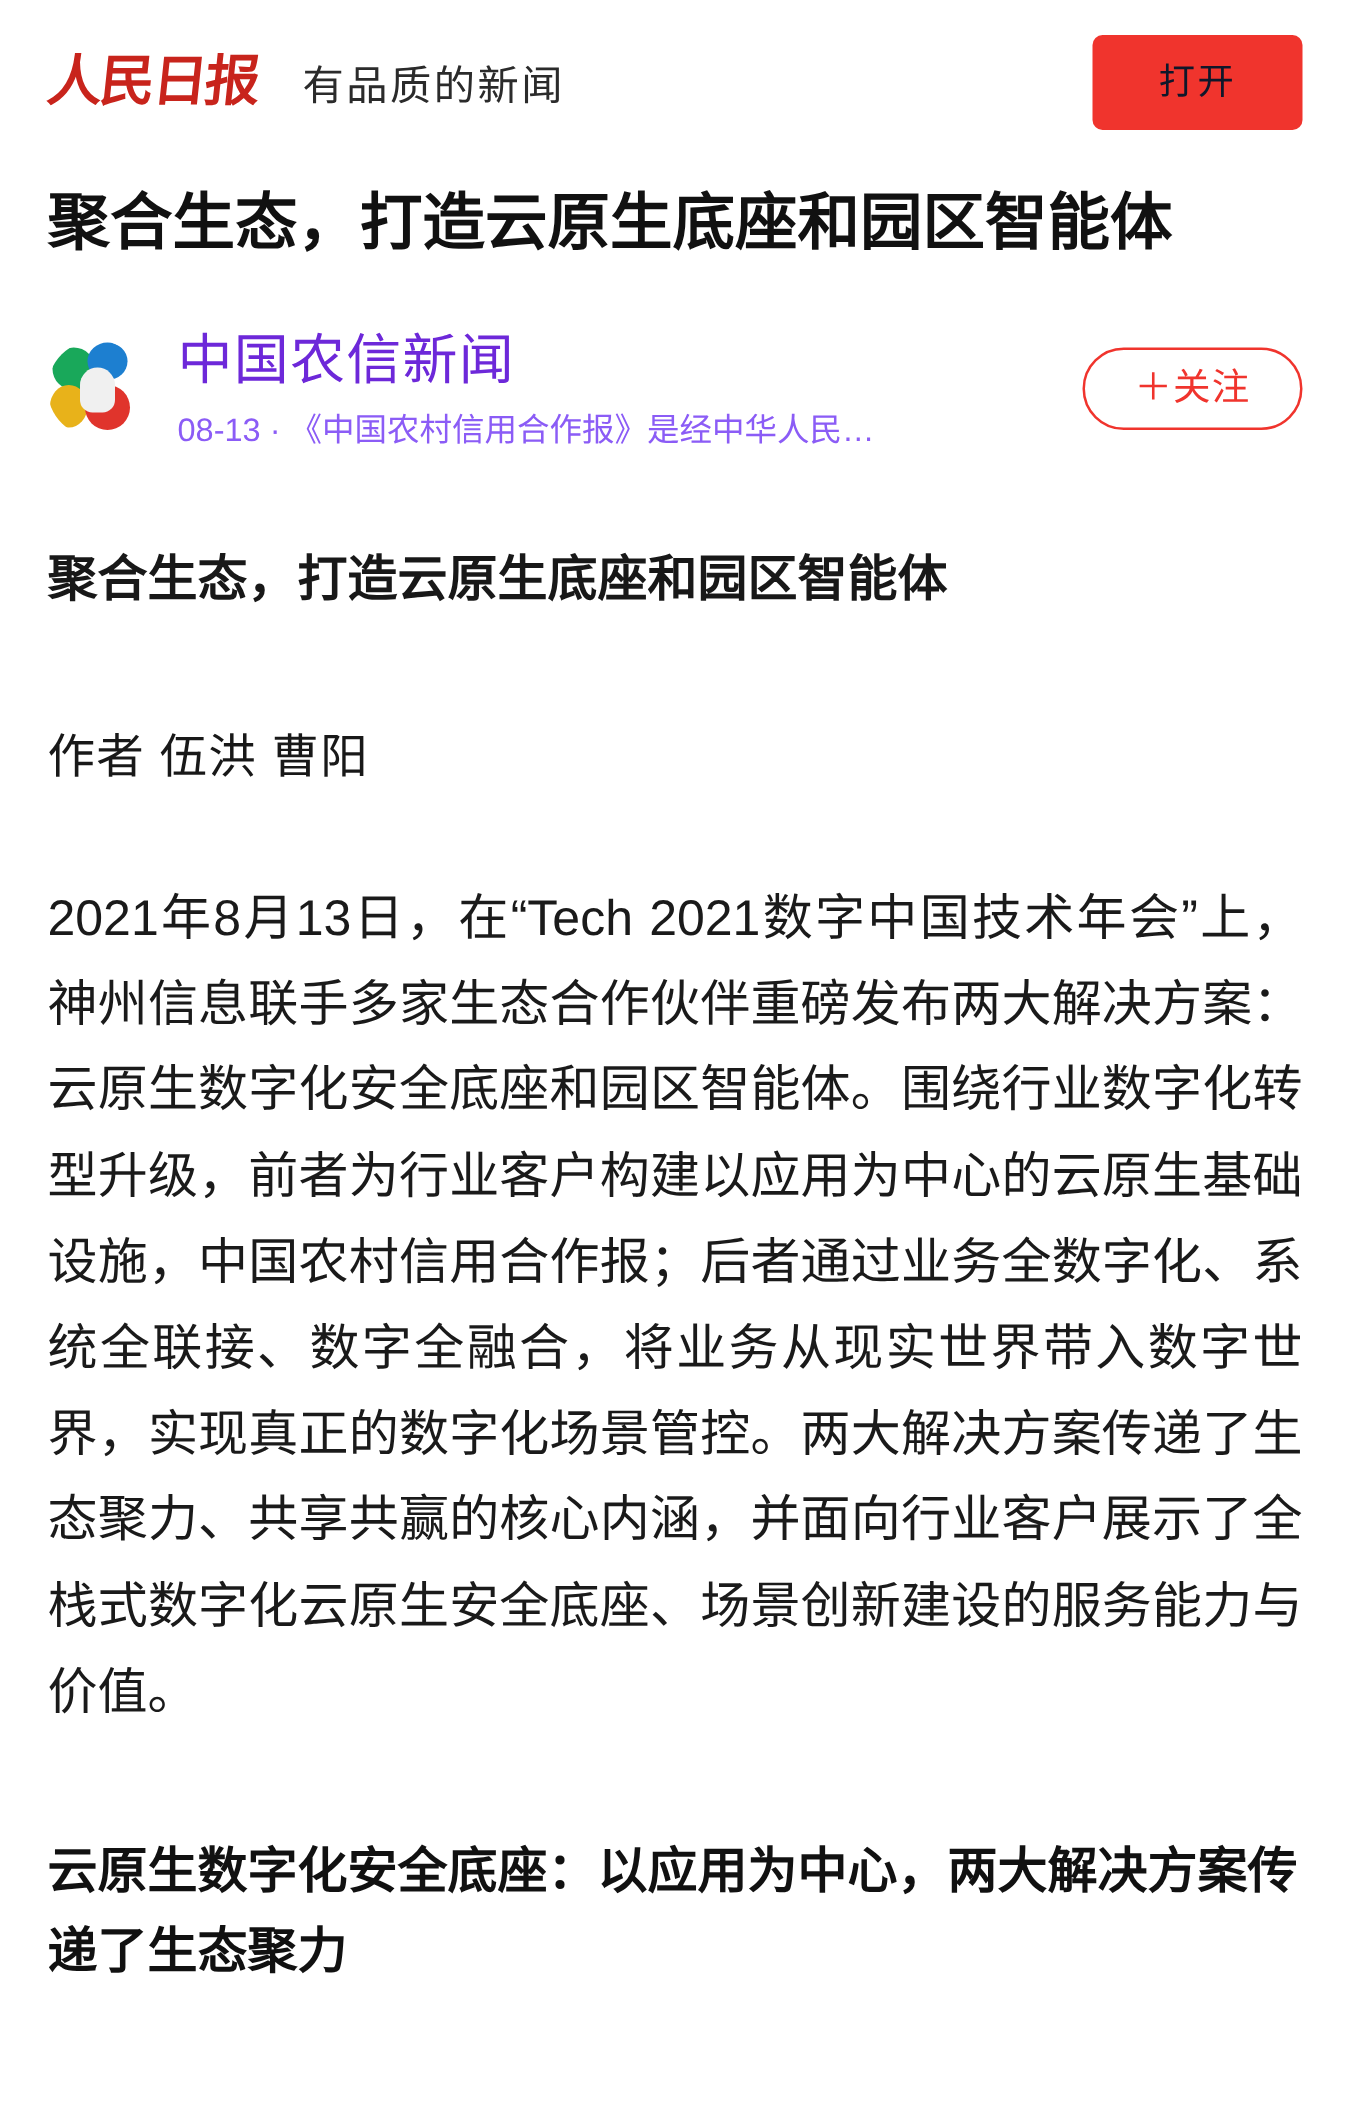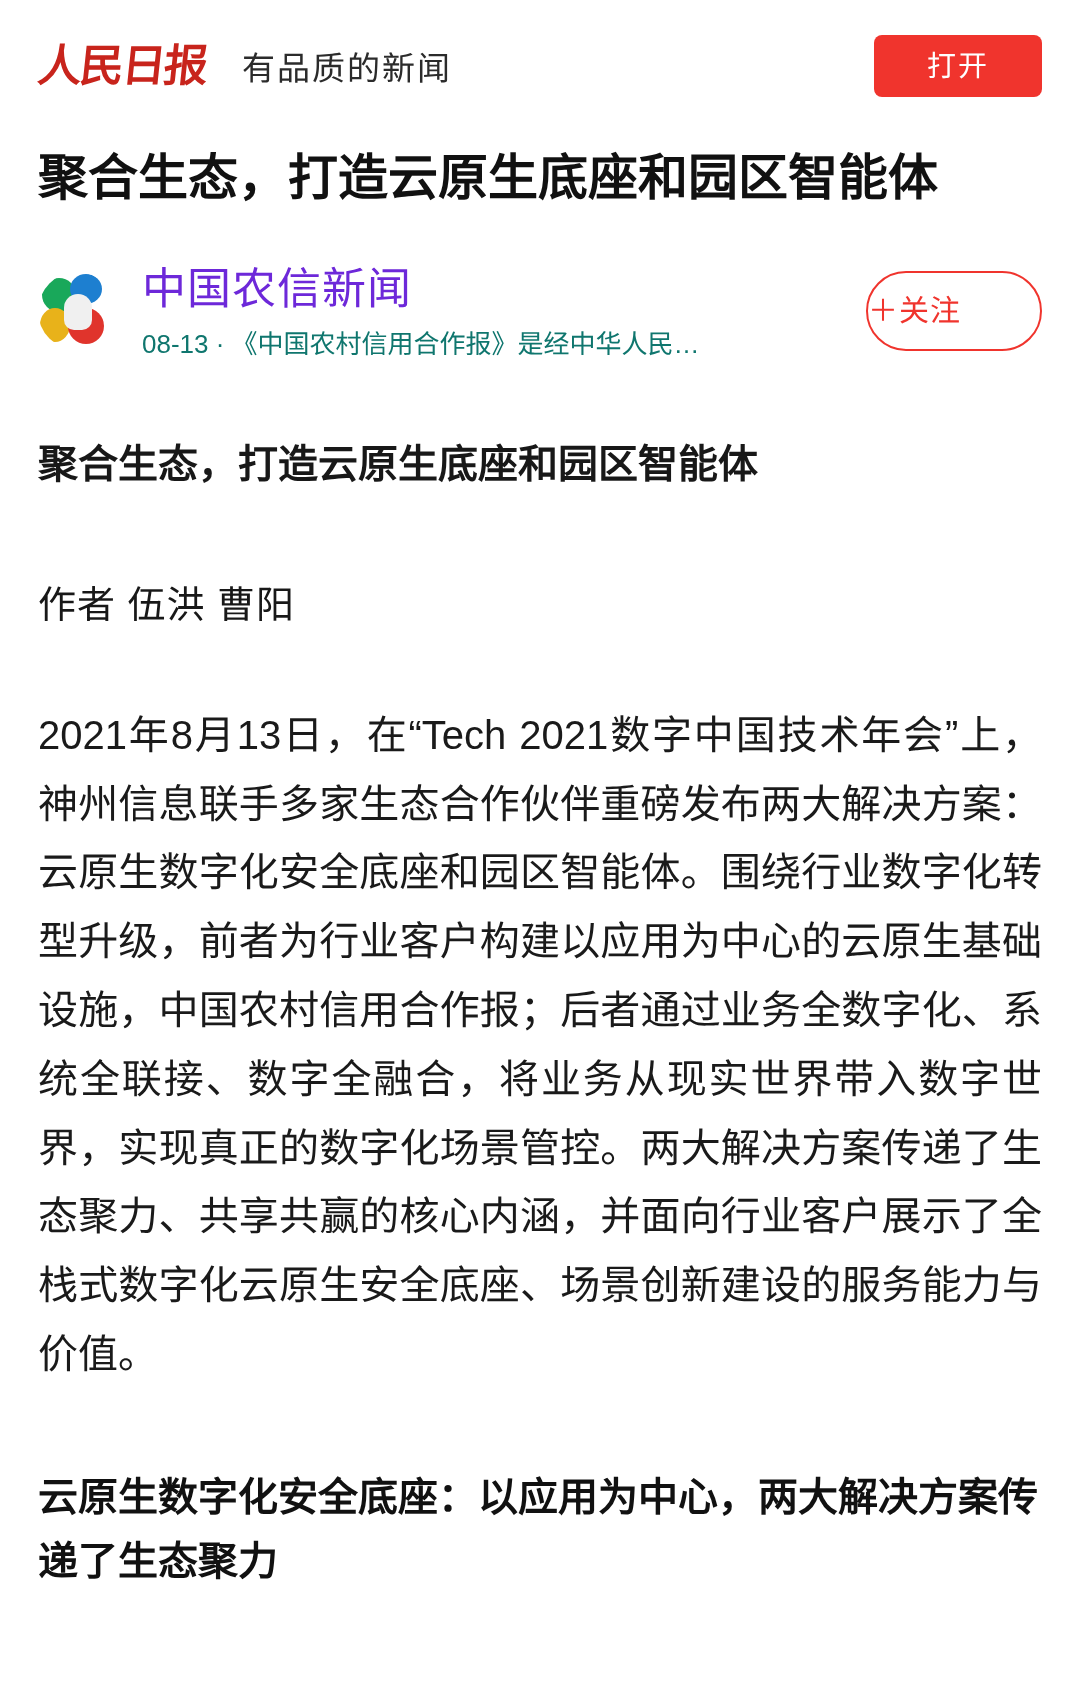--- a/index.html
+++ b/index.html
@@ -42,27 +42,27 @@
     margin-left: 36px;
     font-size: 33px;
     color: #2b2b2b;
     letter-spacing: 2px;
     white-space: nowrap;
     text-align: center;
   }
   .topbar-spacer { flex: 1 1 auto; }
   .open-button {
     background: #f0342d;
-    color: #ffffff;
+    color: #0f172a;
     font-size: 29px;
     letter-spacing: 2px;
     border: none;
     border-radius: 8px;
     width: 168px;
-    height: 62px;
+    height: 76px;
     line-height: 62px;
     text-align: center;
     cursor: pointer;
     padding: 0;
   }
 
   
   .headline {
     font-size: 50px;
     font-weight: bold;
@@ -110,38 +110,38 @@
   }
   .source-name {
     font-size: 44px;
     color: #6d28d9;
     line-height: 1.25;
     letter-spacing: 1px;
   }
   .source-meta {
     margin-top: 12px;
     font-size: 26px;
-    color: #0f766e;
+    color: #8b5cf6;
     line-height: 1.3;
     white-space: nowrap;
     overflow: hidden;
     text-overflow: ellipsis;
     max-width: 700px;
   }
   .follow-button {
     flex: 0 0 auto;
     margin-left: 18px;
     border: 2px solid #f0342d;
     color: #f0342d;
     background: #ffffff;
     border-radius: 40px;
     width: 176px;
-    height: 80px;
+    height: 66px;
     line-height: 62px;
-    text-align: left;
+    text-align: center;
     font-size: 30px;
     letter-spacing: 1px;
     cursor: pointer;
     padding: 0;
   }
 
   
   .article { margin-top: 74px; }
   .article-subtitle {
     font-size: 40px;

